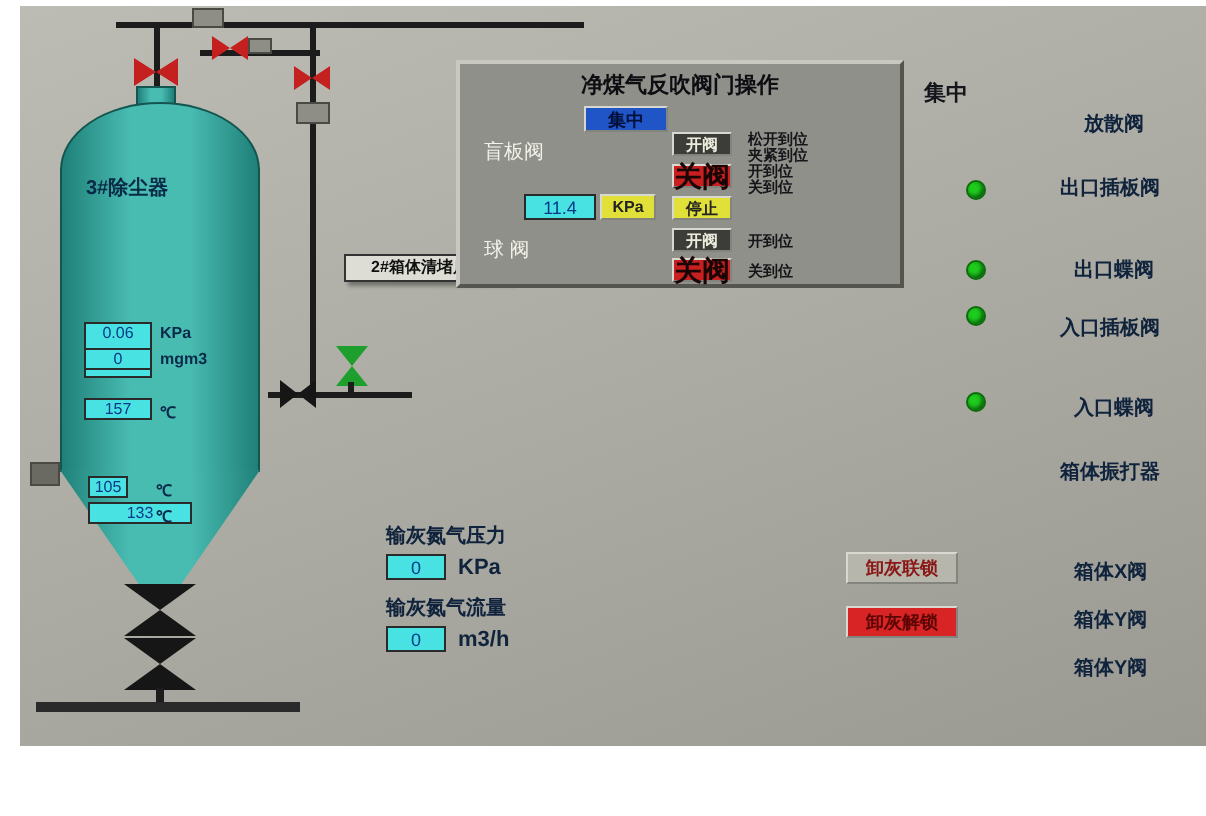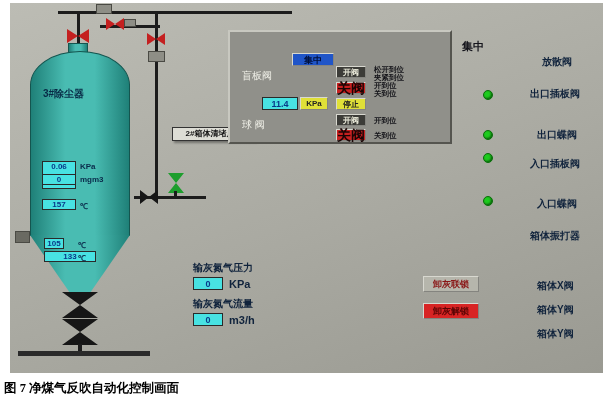--- a/index.html
+++ b/index.html
@@ -7,21 +7,21 @@
   #page{position:relative;width:603px;height:408px;background:#fff;overflow:hidden}
   #screen{position:absolute;left:10px;top:3px;width:593px;height:370px;
     background:linear-gradient(160deg,#bcbcb4 0%,#aaaaa2 55%,#9a9a92 100%)}
   .abs{position:absolute}
   .pipe{position:absolute;background:#1c1c1c}
   .bowtie{position:absolute;clip-path:polygon(0 0,50% 50%,100% 0,100% 100%,50% 50%,0 100%)}
   .bowtie-v{position:absolute;clip-path:polygon(0 0,100% 0,50% 50%,100% 100%,0 100%,50% 50%)}
   .red{background:#c42020}.grn{background:#1d9e2d}.blk{background:#161616}
   .gbox{position:absolute;background:#8e8e86;border:1px solid #4a4a44}
   .cyan{position:absolute;background:#48e2e2;border:1px solid #2a2a2a;color:#083a8a;
-    font-weight:bold;font-size:8px;line-height:10px;text-align:center}
+    font-weight:normal;font-size:8px;line-height:10px;text-align:center}
   .unit{position:absolute;color:#0a2a4a;font-weight:bold;font-size:8px}
   .lbl{position:absolute;color:#10233c;font-weight:bold;font-size:10px;white-space:nowrap}
   .status{position:absolute;color:#15151a;font-size:7.5px;font-weight:bold;white-space:nowrap}
   .btn{position:absolute;border:1px outset #d8d8d0;font-weight:bold;text-align:center;
     cursor:pointer;white-space:nowrap}
   .btn-dark{background:#3c3c38;color:#ececе4;color:#ececdc;font-size:8px;line-height:11px}
   .btn-red{background:#c82020;color:#1a0505;font-size:14px;line-height:11px}
   .btn-yel{background:#e0e038;color:#222;font-size:8px;line-height:11px}
   .btn-blue{background:#2055c8;color:#00103a;font-size:9px;line-height:12px}
   .circle{position:absolute;width:10px;height:10px;border-radius:50%;background:#1ecc1e;
@@ -85,20 +85,21 @@
 
     <div class="gbox" style="left:5px;top:228px;width:15px;height:12px;background:#6a6a62"></div>
     <div class="bowtie-v blk" style="left:52px;top:289px;width:36px;height:26px"></div>
     <div class="bowtie-v blk" style="left:52px;top:316px;width:36px;height:26px"></div>
     <div class="pipe" style="left:68px;top:341px;width:4px;height:8px"></div>
     <div class="pipe" style="left:8px;top:348px;width:132px;height:5px;background:#2a2a2a"></div>
 
     <div id="tooltip">2#箱体清堵启动</div>
 
     <div id="panel">
+      <div id="panel-title">净煤气反吹阀门操作</div>
       <button class="btn btn-blue" style="left:62px;top:21px;width:42px;height:13px">集中</button>
       <div class="wlbl" style="left:12px;top:37px">盲板阀</div>
       <button class="btn btn-dark" style="left:106px;top:34px;width:30px;height:12px">开阀</button>
       <button class="btn btn-red" style="left:106px;top:50px;width:30px;height:12px">关阀</button>
       <button class="btn btn-yel" style="left:106px;top:66px;width:30px;height:12px">停止</button>
       <div class="status" style="left:144px;top:33px">松开到位</div>
       <div class="status" style="left:144px;top:41px">夹紧到位</div>
       <div class="status" style="left:144px;top:49px">开到位</div>
       <div class="status" style="left:144px;top:57px">关到位</div>
       <div class="cyan" style="left:32px;top:65px;width:36px;height:13px;font-size:9px;line-height:12px">11.4</div>
@@ -129,14 +130,13 @@
     <div class="lbl" style="left:527px;top:194px">入口蝶阀</div>
     <div class="lbl" style="left:520px;top:226px">箱体振打器</div>
     <div class="lbl" style="left:527px;top:276px">箱体X阀</div>
     <div class="lbl" style="left:527px;top:300px">箱体Y阀</div>
     <div class="lbl" style="left:527px;top:324px">箱体Y阀</div>
 
     <button class="btn" style="left:413px;top:273px;width:56px;height:16px;background:#b6b6ac;color:#8a1616;font-size:9px">卸灰联锁</button>
     <button class="btn" style="left:413px;top:300px;width:56px;height:16px;background:#d82424;color:#5c0505;font-size:9px">卸灰解锁</button>
   </div>
 
-  <div id="caption">图 7 净煤气反吹自动化控制画面</div>
 </div>
 
 </body></html>

